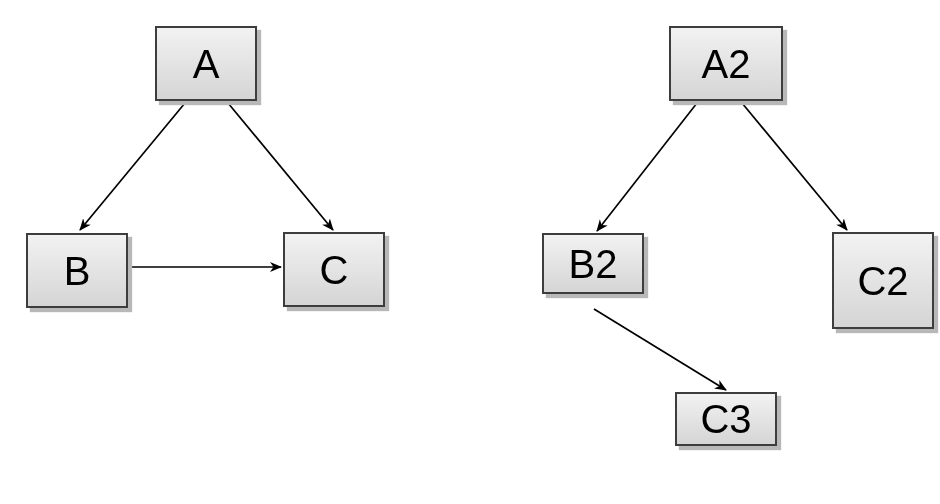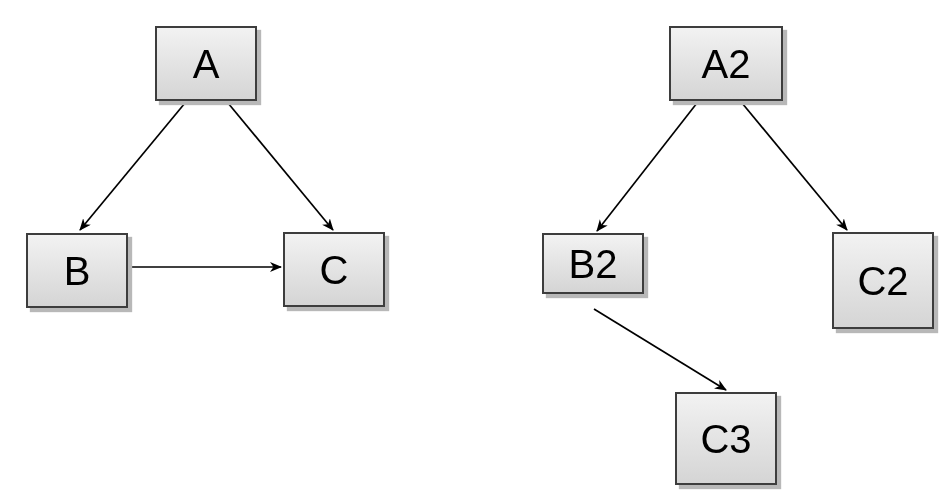--- a/index.html
+++ b/index.html
@@ -74,17 +74,17 @@
       </div>
       <div class="node" style="left: 669px; top: 26px; width: 114px; height: 75px;">
         <span class="node-label">A2</span>
       </div>
       <div class="node" style="left: 542px; top: 233px; width: 102px; height: 61px;">
         <span class="node-label">B2</span>
       </div>
       <div class="node" style="left: 799px; top: 232px; width: 102px; height: 97px; margin-left: 33px;">
         <span class="node-label">C2</span>
       </div>
-      <div class="node" style="left: 675px; top: 392px; width: 102px; height: 93px;">
+      <div class="node" style="left: 675px; top: 392px; width: 102px; height: 54px;">
         <span class="node-label">C3</span>
       </div>
     </div>
 </div>
 
 </body></html>

